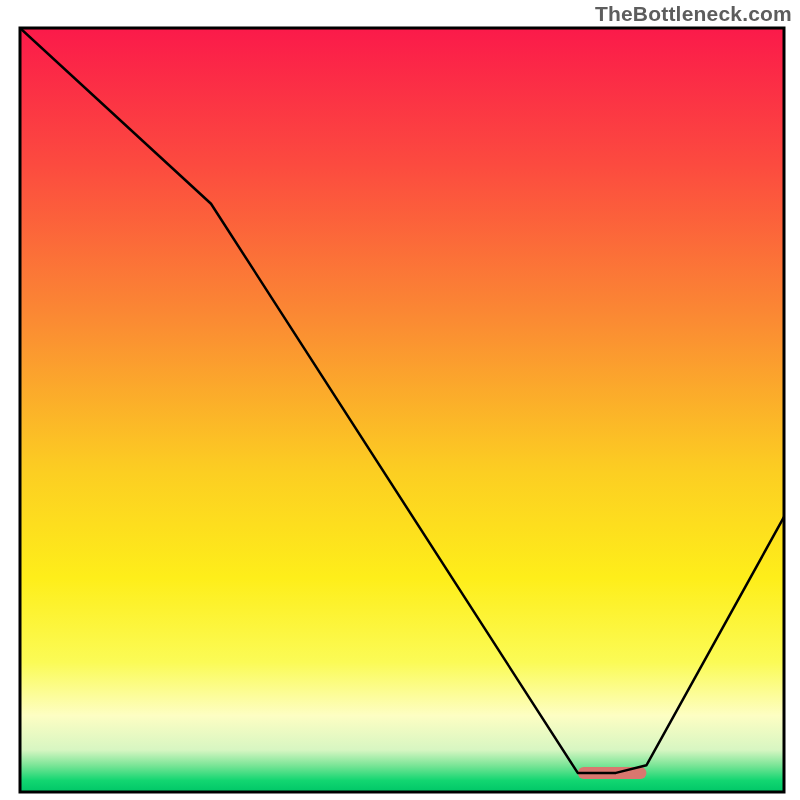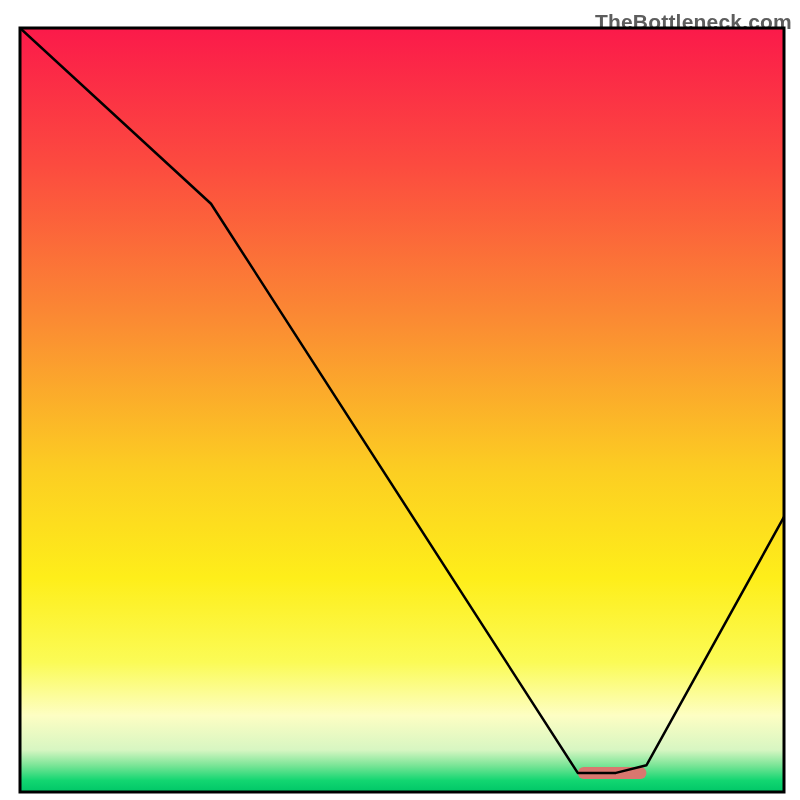--- a/index.html
+++ b/index.html
@@ -11,21 +11,21 @@
     background: #ffffff;
     font-family: Arial, Helvetica, sans-serif;
   }
   .wrap {
     position: relative;
     width: 800px;
     height: 800px;
   }
   .attribution {
     position: absolute;
-    top: 10px;
+    top: 2px;
     right: 8px;
     font-size: 21px;
     font-weight: 600;
     color: #5d5d5d;
     letter-spacing: 0.2px;
   }
   svg.chart {
     position: absolute;
     left: 0;
     top: 0;

